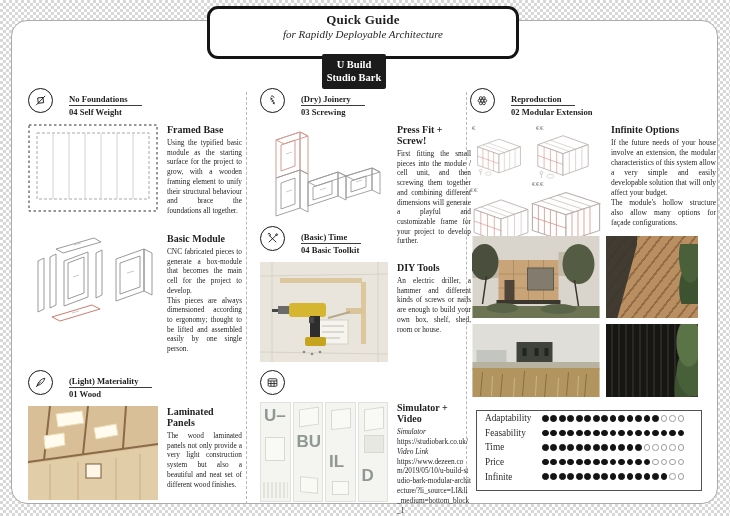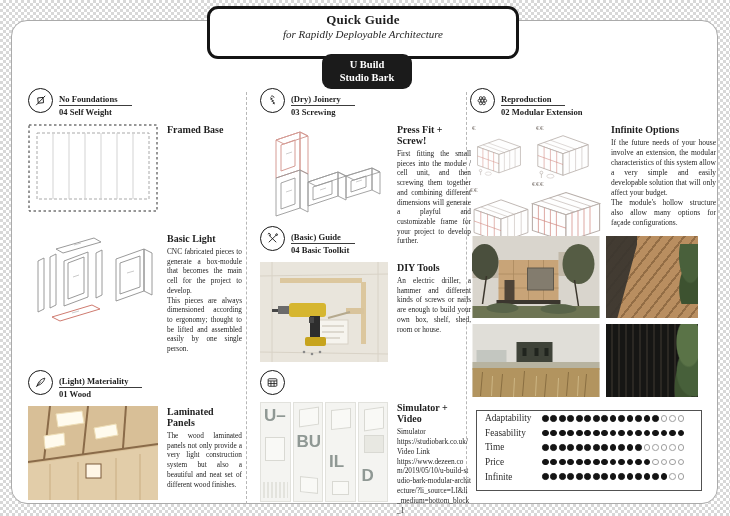--- a/index.html
+++ b/index.html
@@ -10,46 +10,46 @@
       linear-gradient(45deg,#d8d8d8 25%,transparent 25%,transparent 75%,#d8d8d8 75%),
       linear-gradient(45deg,#d8d8d8 25%,transparent 25%,transparent 75%,#d8d8d8 75%);
     background-size:6px 6px;background-position:0 0,3px 3px;}
   .sheet{position:absolute;left:11px;top:20px;width:705px;height:482px;background:#fff;
     border:1.5px solid #ababab;border-radius:16px;}
   
   .title-box{position:absolute;left:207px;top:6px;width:306px;background:#fff;z-index:5;
     border:3px solid #141414;border-radius:11px;text-align:center;padding:3px 0 16px;}
   .title-box .t1{font-size:13px;font-weight:bold;letter-spacing:.2px;}
   .title-box .t2{font-size:11px;font-style:italic;}
-  .project-box{position:absolute;left:322px;top:54px;width:90px;background:#1b1b1b;color:#fff;z-index:5;
-    border-radius:9px;text-align:center;padding:4px 0 5px;}
+  .project-box{position:absolute;left:322px;top:54px;width:64px;background:#1b1b1b;color:#fff;z-index:5;
+    border-radius:2px;text-align:center;padding:4px 0 5px;}
   .project-box div{font-size:10.5px;font-weight:bold;line-height:1.25;}
   
   .col{position:absolute;top:88px;}
   .col-left{left:28px;width:214px;height:420px;}
   .col-mid{left:260px;width:211px;height:420px;}
   .col-right{left:470px;width:246px;height:420px;}
   .vsep{position:absolute;top:92px;height:412px;width:0;border-left:1px dashed #b7b7b7;}
   .vsep.s1{left:246px}.vsep.s2{left:466px}
   .sec{position:absolute;left:0;right:0;}
   
-  .sec-head{display:flex;gap:6px;align-items:flex-start;}
+  .sec-head{display:flex;gap:16px;align-items:flex-start;}
   .icon-circle{width:23px;height:23px;border:1.7px solid #171717;border-radius:50%;
     display:flex;align-items:center;justify-content:center;flex:none;background:#fff;}
   .icon-circle svg{width:15px;height:15px;}
   .sec-title{font-size:8.6px;font-weight:bold;display:inline-block;border-bottom:1px solid #3c3c3c;
     padding:1px 14px 1px 0;white-space:nowrap;}
   .sec-sub{font-size:8.6px;font-weight:bold;margin-top:1px;}
   
   .sec-body{display:flex;gap:9px;margin-top:7px;}
   .figure{flex:none;}
   .txt{flex:1;min-width:0;}
   .txt-head{font-size:10px;font-weight:bold;margin-bottom:3px;}
   .txt-body{font-size:7.3px;line-height:1.33;text-align:justify;white-space:pre-line;color:#242424;}
-  .link-label{font-size:7.3px;line-height:1.35;}
+  .link-label{font-size:7.3px;font-style:italic;line-height:1.35;}
   .link-url{font-size:7.3px;line-height:1.35;word-break:break-all;}
   
   .photo{overflow:hidden;position:relative;}
   .interior-svg,.drill-svg{display:block;}
   
   .panels{width:128px;height:100px;display:flex;gap:2px;}
   .panel{flex:1;background:#f4f4f1;border:1px solid #e2e2dd;position:relative;overflow:hidden;}
   .big-letter{font-family:"Liberation Sans",sans-serif;font-weight:bold;color:#8f9894;
     font-size:17px;line-height:1;position:absolute;left:3px;}
   .p1 .big-letter{top:4px}.p2 .big-letter{top:30px}.p3 .big-letter{top:50px}.p4 .big-letter{top:64px}
@@ -128,20 +128,21 @@
                 <line x1="41" y1="9" x2="41" y2="75"></line>
               <line x1="57" y1="9" x2="57" y2="75"></line>
                 <line x1="73" y1="9" x2="73" y2="75"></line>
               <line x1="89" y1="9" x2="89" y2="75"></line>
                 <line x1="105" y1="9" x2="105" y2="75"></line>
             </g>
           </svg>
         </div>
         <div class="txt">
           <div class="txt-head">Framed Base</div>
+          <div class="txt-body">Using the typified basic module as the starting surface for the project to grow, with a wooden framing element to unify their structural behaviour and brace the foundations all together.</div>
         </div>
       </div>
     </div>
 
     <div class="sec" style="top:138px">
       <div class="sec-body">
         <div class="figure">
           <svg width="130" height="100" viewBox="0 0 130 100" fill="none">
             <g stroke="#8f8f8f" stroke-width="0.9">
               <polygon points="28,16 66,5 73,9 35,20"></polygon>
@@ -157,21 +158,21 @@
             <polygon points="24,84 64,72 72,76 32,88" stroke="#cf7b70" stroke-width="1"></polygon>
             <g stroke="#bdbdbd" stroke-width="0.8">
               <line x1="46" y1="12" x2="53" y2="10"></line>
                 <line x1="45" y1="44" x2="51" y2="42"></line>
               <line x1="99" y1="40" x2="106" y2="38"></line>
                 <line x1="44" y1="80" x2="51" y2="78"></line>
             </g>
           </svg>
         </div>
         <div class="txt">
-          <div class="txt-head">Basic Light</div>
+          <div class="txt-head">Basic Module</div>
           <div class="txt-body">CNC fabricated pieces to generate a box-module that becomes the main cell for the project to develop.
 This pieces are always dimensioned according to ergonomy; thought to be lifted and assembled easily by one single person.</div>
         </div>
       </div>
     </div>
 
     <div class="sec" style="top:282px">
       <div class="sec-head">
         <span class="icon-circle">
           <svg viewBox="0 0 24 24" fill="none" stroke="#141414" stroke-width="1.3">
@@ -276,21 +277,21 @@
       <div class="sec-head">
         <span class="icon-circle">
           <svg viewBox="0 0 24 24" fill="none" stroke="#141414" stroke-width="1.4">
             <line x1="6" y1="6.5" x2="18" y2="18"></line>
             <line x1="18" y1="6.5" x2="6" y2="18"></line>
             <path d="M4.5 5 a2.2 2.2 0 1 1 3 3"></path>
             <circle cx="18.6" cy="5.8" r="1.4"></circle>
           </svg>
         </span>
         <div>
-          <div class="sec-title">(Basic) Guide</div>
+          <div class="sec-title">(Basic) Time</div>
           <div class="sec-sub">04 Basic Toolkit</div>
         </div>
       </div>
       <div class="sec-body">
         <div class="figure photo">
           <svg class="drill-svg" width="128" height="100" viewBox="0 0 128 100">
             <rect width="128" height="100" fill="#e9e5dc"></rect>
             <g stroke="#d8d2c6" stroke-width="1">
               <line x1="0" y1="14" x2="128" y2="12"></line>
                 <line x1="0" y1="90" x2="128" y2="92"></line>

